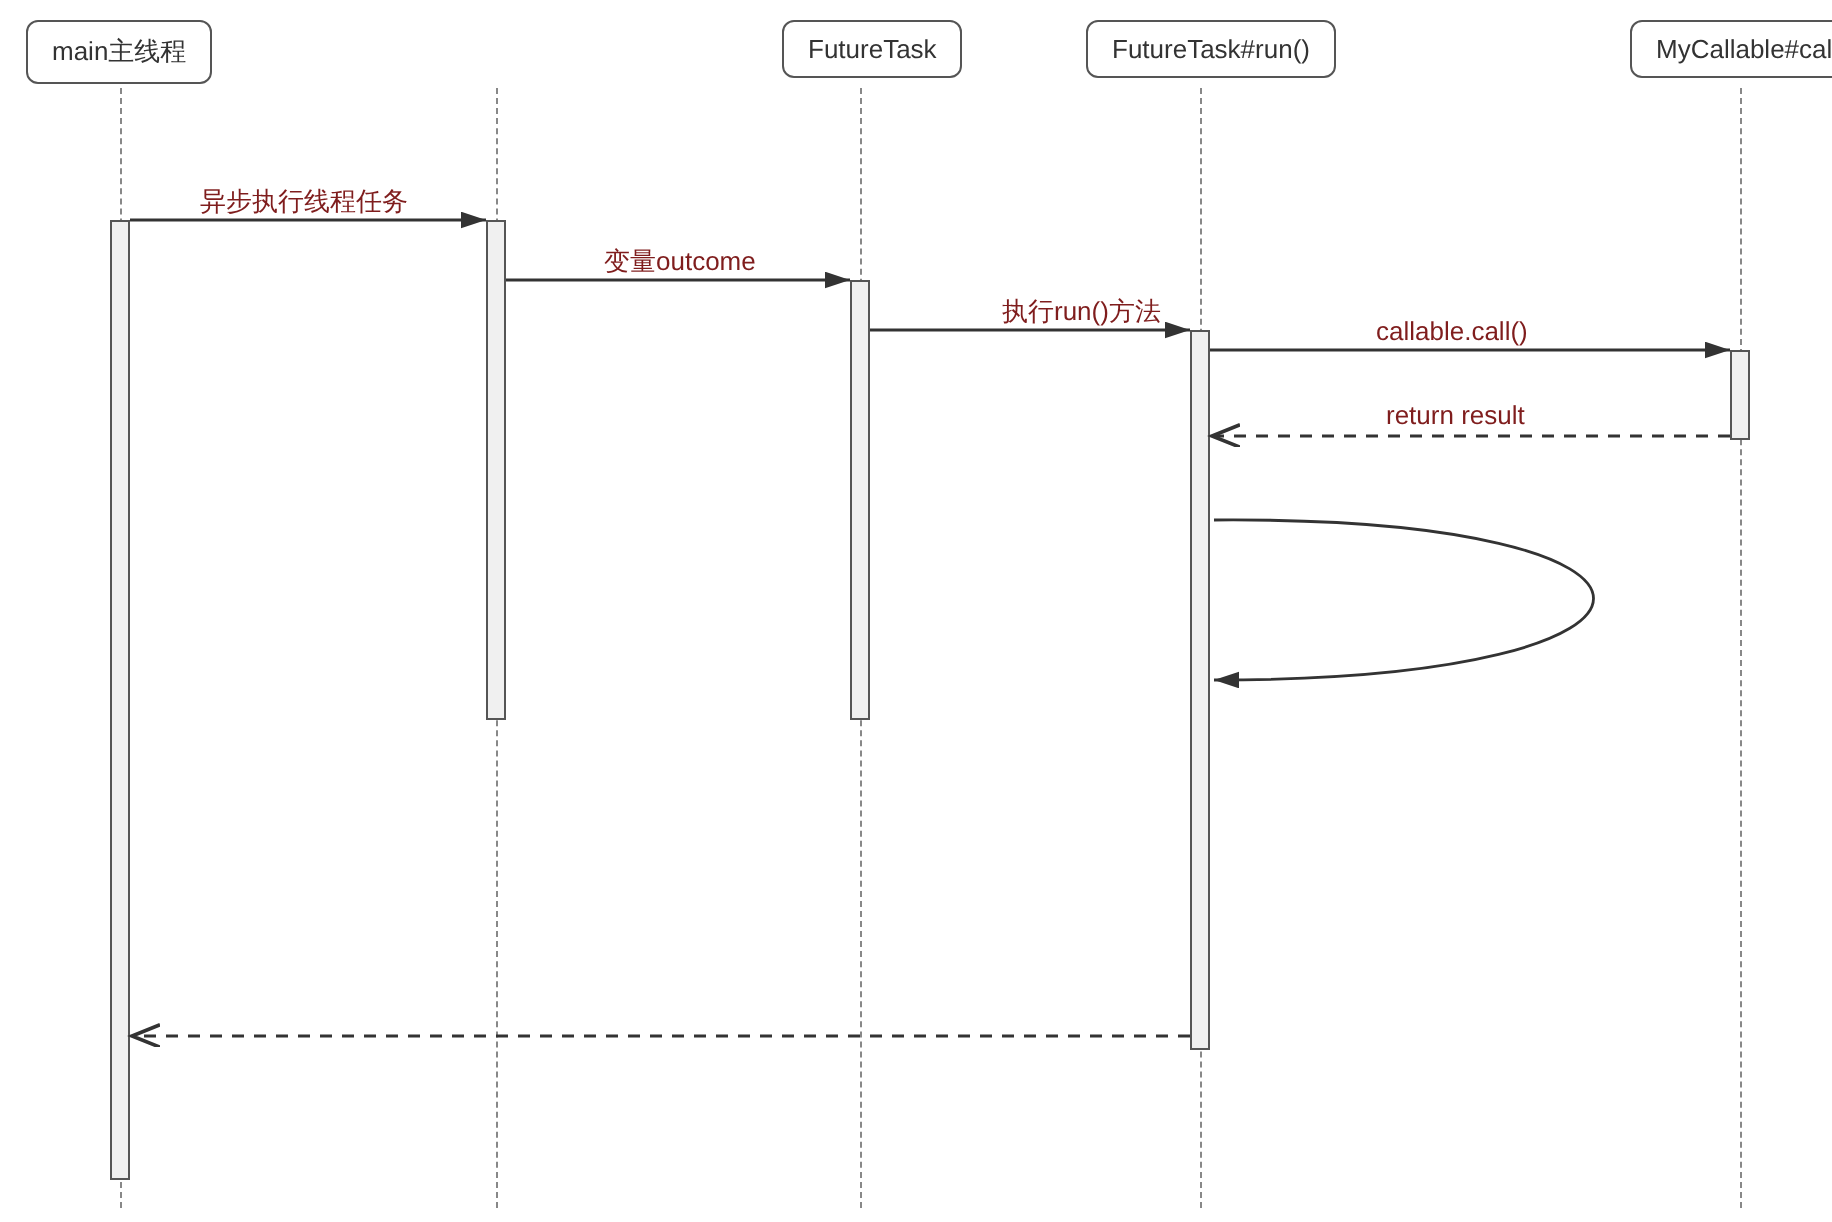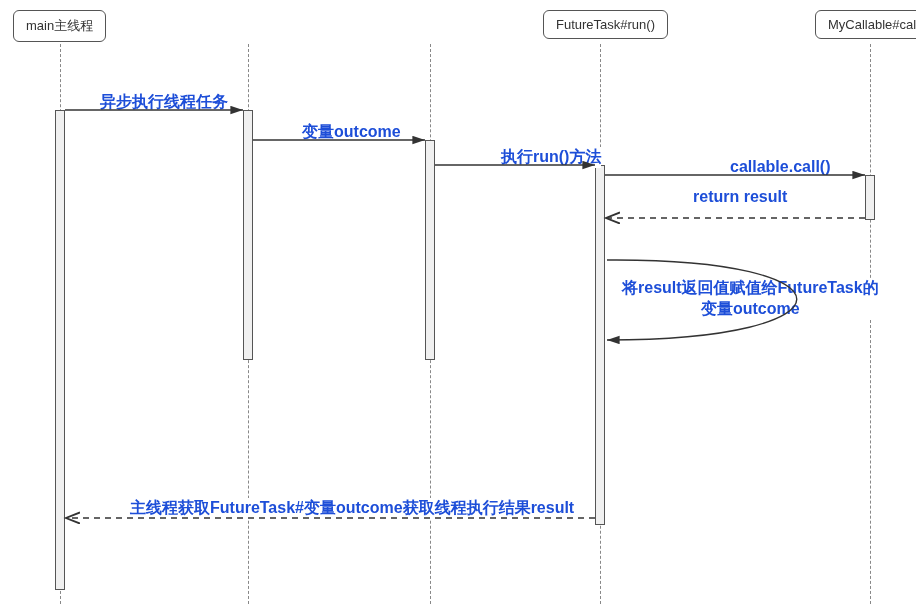--- a/index.html
+++ b/index.html
@@ -38,66 +38,61 @@
   }
   .activation {
     position: absolute;
     width: 10px;
     background: #f0f0f0;
     border: 1px solid #555555;
     box-sizing: border-box;
   }
   .msg-label {
     position: absolute;
-    font-size: 16px;
-    color: #1d4ed8;
+    font-size: 13px;
+    color: #7f1d1d;
     white-space: nowrap;
     background: #ffffff;
-    font-weight: bold;
   }
   svg.arrows {
     position: absolute;
     left: 0;
     top: 0;
     width: 916px;
     height: 611px;
     pointer-events: none;
   }
 </style>
 </head>
 <body>
 
 <div class="canvas">
 
   <div class="participant" style="left:13px;"><span>main主线程</span></div>
+  <div class="participant" style="left:391px;"><span>FutureTask</span></div>
   <div class="participant" style="left:543px;"><span>FutureTask#run()</span></div>
   <div class="participant" style="left:815px;"><span>MyCallable#call()</span></div>
 
   <div class="lifeline" style="left:60px;"></div>
   <div class="lifeline" style="left:248px;"></div>
   <div class="lifeline" style="left:430px;"></div>
   <div class="lifeline" style="left:600px;"></div>
   <div class="lifeline" style="left:870px;"></div>
 
   <div class="activation" style="left:55px;  top:110px; height:480px;"></div>
   <div class="activation" style="left:243px; top:110px; height:250px;"></div>
   <div class="activation" style="left:425px; top:140px; height:220px;"></div>
   <div class="activation" style="left:595px; top:165px; height:360px;"></div>
   <div class="activation" style="left:865px; top:175px; height:45px;"></div>
 
   <div class="msg-label" style="left:100px; top:92px;">异步执行线程任务</div>
   <div class="msg-label" style="left:302px; top:122px;">变量outcome</div>
   <div class="msg-label" style="left:473px; top:147px;margin-left:28px;">执行run()方法</div>
-  <div class="msg-label" style="left:730px; top:158px;">callable.call()</div>
-  <div class="msg-label" style="left:693px; top:188px;text-align:center;">return  result</div>
-  <div class="msg-label" style="left:622px; top:278px; text-align:center;">
-    <span>将result返回值赋值给FutureTask的</span><br>
-    <span>变量outcome</span>
-  </div>
-  <div class="msg-label" style="left:130px; top:498px;">主线程获取FutureTask#变量outcome获取线程执行结果result</div>
+  <div class="msg-label" style="left:688px; top:158px;">callable.call()</div>
+  <div class="msg-label" style="left:693px; top:200px;text-align:center;">return  result</div>
 
   <svg class="arrows">
     <defs>
       <marker id="solidArrow" markerWidth="10" markerHeight="10" refX="9" refY="3" orient="auto" markerUnits="strokeWidth">
         <path d="M0,0 L9,3 L0,6 Z" fill="#333333"></path>
       </marker>
       <marker id="openArrow" markerWidth="12" markerHeight="12" refX="10" refY="4" orient="auto" markerUnits="strokeWidth">
         <path d="M0,0 L10,4 L0,8" fill="none" stroke="#333333" stroke-width="1.3"></path>
       </marker>
     </defs>

